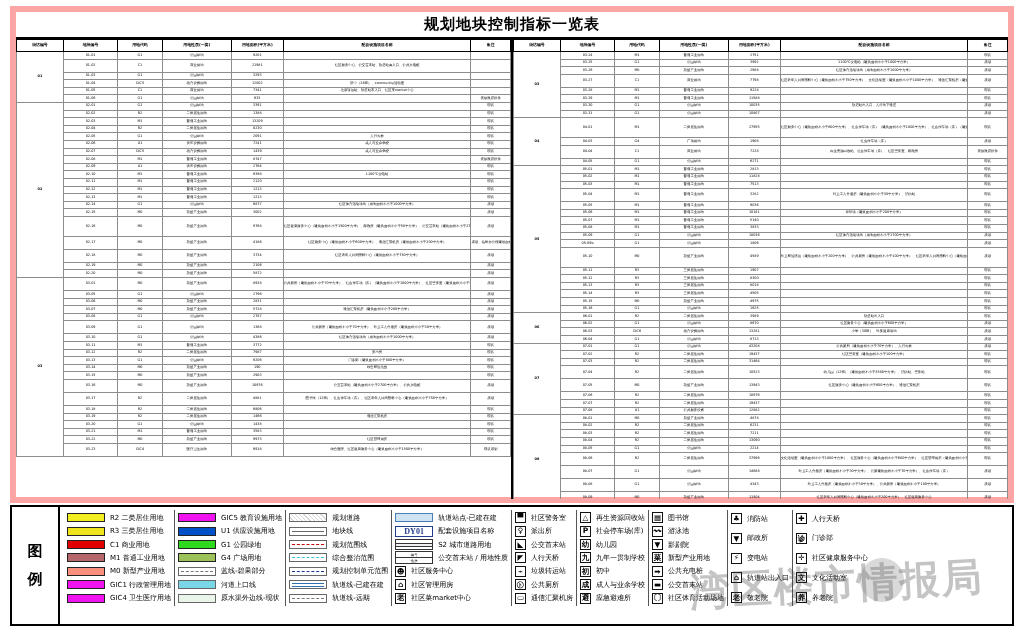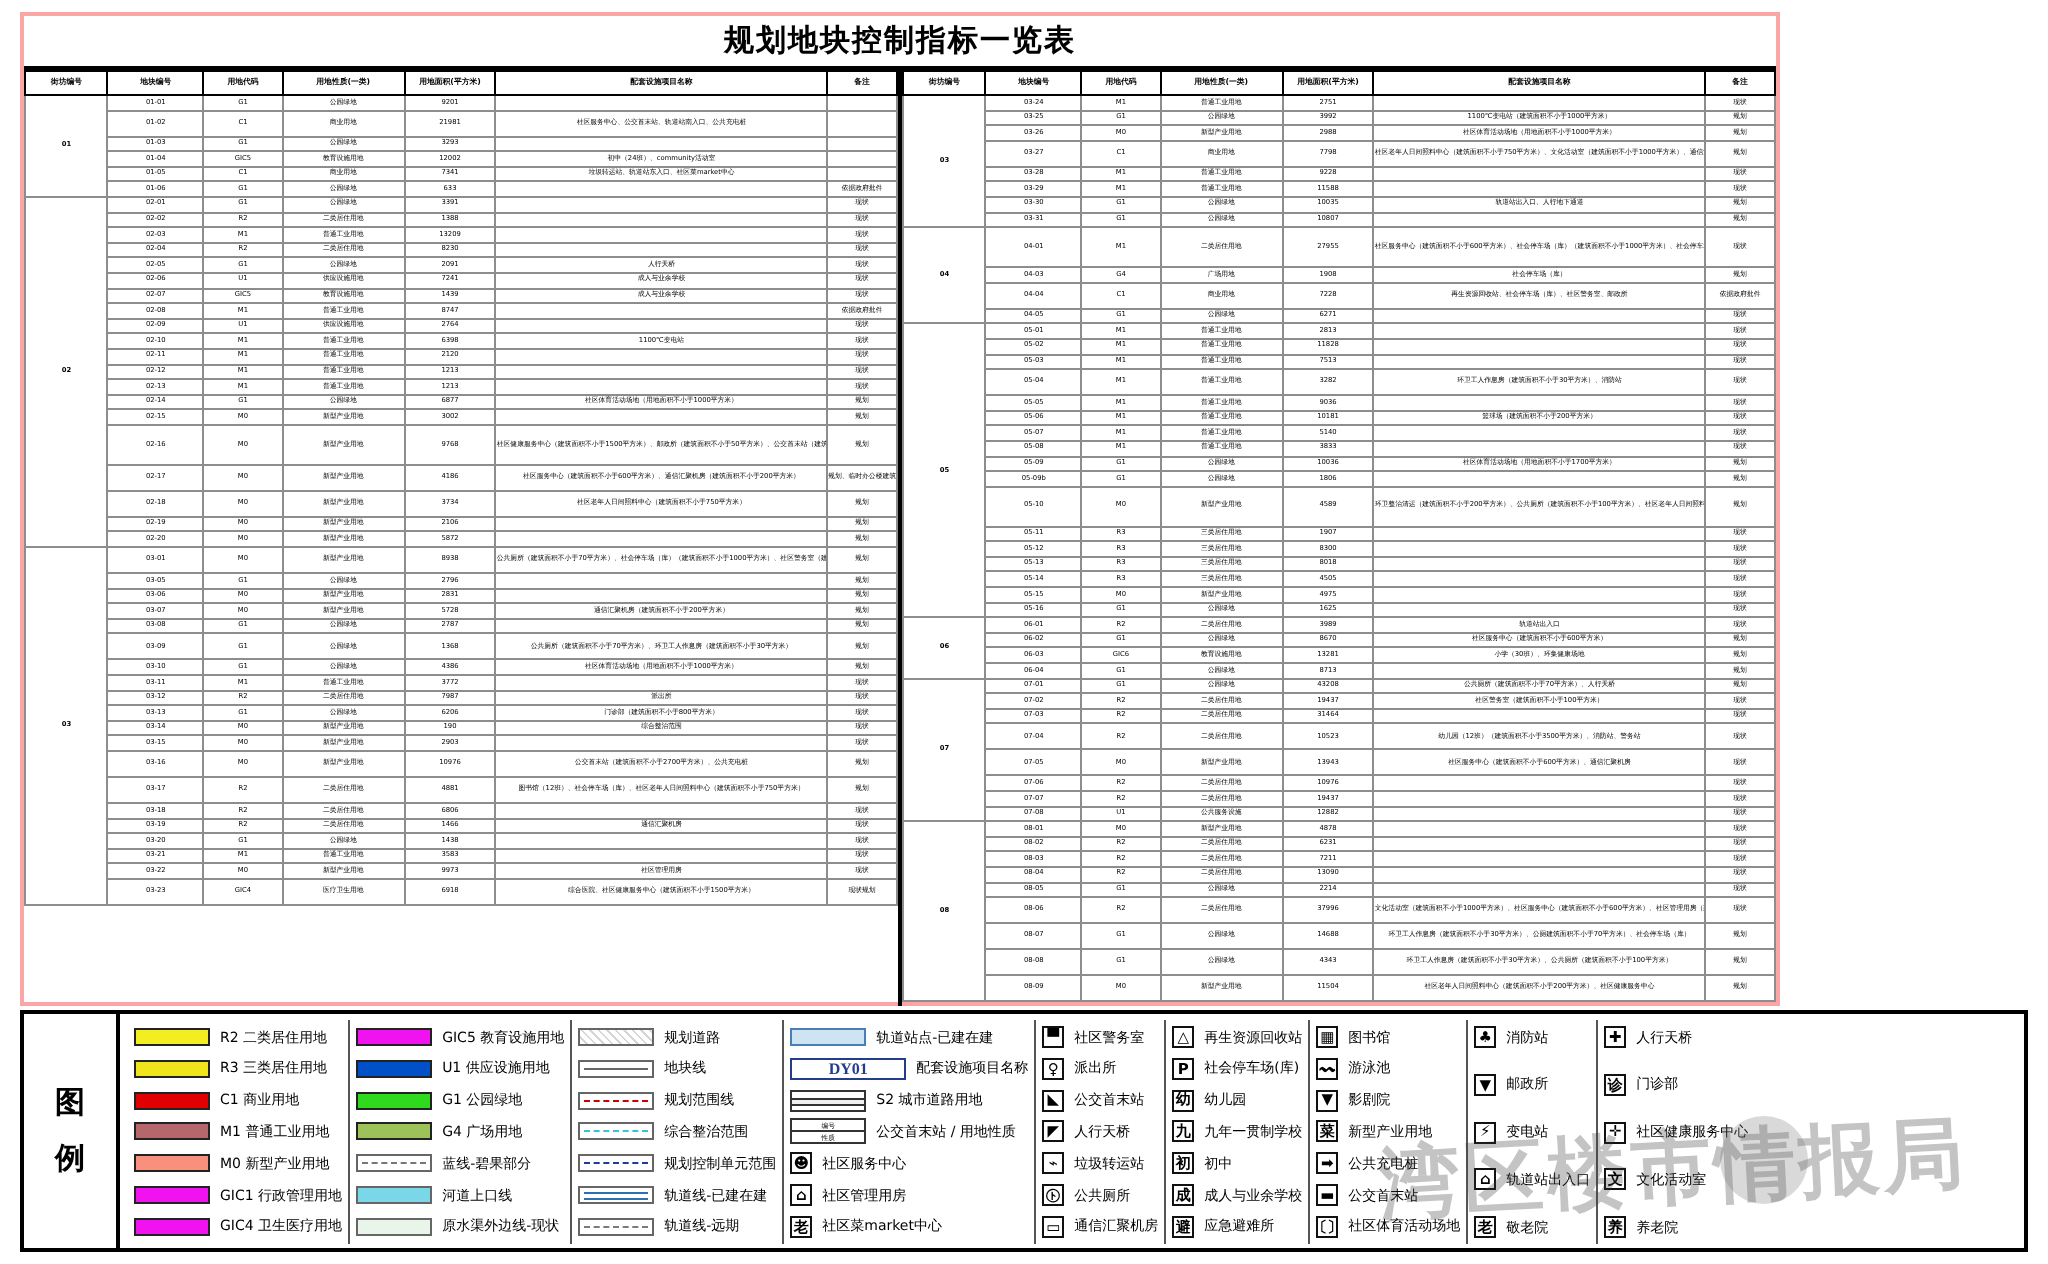--- a/index.html
+++ b/index.html
@@ -1,22 +1,22 @@
 <!DOCTYPE html>
 <html><head>
 <meta charset="utf-8">
 <title>规划地块控制指标一览表</title>
 <style>
   html,body{margin:0;padding:0;background:#ffffff;}
   body{font-family:"DejaVu Sans","Liberation Sans",sans-serif;}
   #page{position:relative;width:1024px;height:632px;background:#fff;overflow:hidden;}
 
   
-  .frame{position:absolute;left:10px;top:6px;width:880px;height:497px;
-         border:2px solid #fca5a5;box-sizing:border-box;background:#fff;}
+  .frame{position:absolute;left:10px;top:6px;width:1004px;height:497px;
+         border:6px solid #fca5a5;box-sizing:border-box;background:#fff;}
   .title-bar{height:25px;border-bottom:2px solid #000;display:flex;align-items:center;
              justify-content:center;background:#fff;}
   .title-bar .t{font-size:15px;font-weight:700;letter-spacing:1px;color:#000;}
 
   .tables{display:flex;height:calc(100% - 25px);}
   .tbl-wrap{flex:1 1 50%;overflow:hidden;}
   .tbl-wrap.left{border-right:2px solid #000;}
 
   table.grid{width:100%;border-collapse:collapse;table-layout:fixed;}
   table.grid th,table.grid td{
@@ -35,34 +35,34 @@
   col.c-blk{width:9.5%;}  col.c-no{width:11%;}  col.c-code{width:9%;}
   col.c-nat{width:14%;}   col.c-area{width:10.5%;}
   col.c-fac{width:38%;}   col.c-rem{width:8%;}
 
   
   .legend{position:absolute;left:10px;top:505px;width:1004px;height:121px;
           border:2px solid #000;box-sizing:border-box;display:flex;background:#fff;}
   .legend-title{width:46px;border-right:2px solid #000;display:flex;flex-direction:column;
                 align-items:center;justify-content:center;gap:9px;}
   .legend-title span{font-size:15px;font-weight:700;color:#000;}
-  .legend-body{flex:1;display:flex;padding:3px 2px 2px 4px;}
+  .legend-body{flex:1;display:flex;padding:3px 2px 18px 4px;}
   .lcol{display:flex;flex-direction:column;justify-content:space-between;padding:1px 3px;}
   .lcol.sep{border-right:1px solid #555;}
   .lrow{display:flex;align-items:center;gap:5px;height:15px;}
   .lrow .lbl{font-size:7px;color:#000;white-space:nowrap;}
 
   .swatch{width:38px;height:9px;border:0.8px solid #222;box-sizing:border-box;flex:none;}
   .lineSw{width:38px;height:9px;border:0.8px solid #666;box-sizing:border-box;flex:none;
           display:flex;align-items:center;justify-content:center;background:#fff;}
   .lineSw i{display:block;width:32px;height:0;}
   .icoSw{width:11px;height:11px;border:0.9px solid #111;box-sizing:border-box;flex:none;
          display:flex;align-items:center;justify-content:center;font-size:7.5px;
          font-weight:700;color:#000;line-height:1;background:#fff;}
-  .unitBox{width:58px;height:11px;border:1.2px solid #243c8c;box-sizing:border-box;flex:none;
+  .unitBox{width:38px;height:11px;border:1.2px solid #243c8c;box-sizing:border-box;flex:none;
            display:flex;align-items:center;justify-content:center;font-size:8px;
            font-weight:700;color:#243c8c;font-family:"Liberation Serif",serif;}
   .s2box{width:38px;height:11px;border:0.8px solid #333;box-sizing:border-box;flex:none;
          background:linear-gradient(#fff 0 35%,#efefef 35% 65%,#fff 65% 100%);
          position:relative;}
   .s2box:before,.s2box:after{content:"";position:absolute;left:0;right:0;height:0;
          border-top:0.7px solid #333;}
   .s2box:before{top:35%;} .s2box:after{top:65%;}
   .plotBox{width:38px;height:13px;border:0.8px solid #333;box-sizing:border-box;flex:none;
            display:flex;flex-direction:column;}

